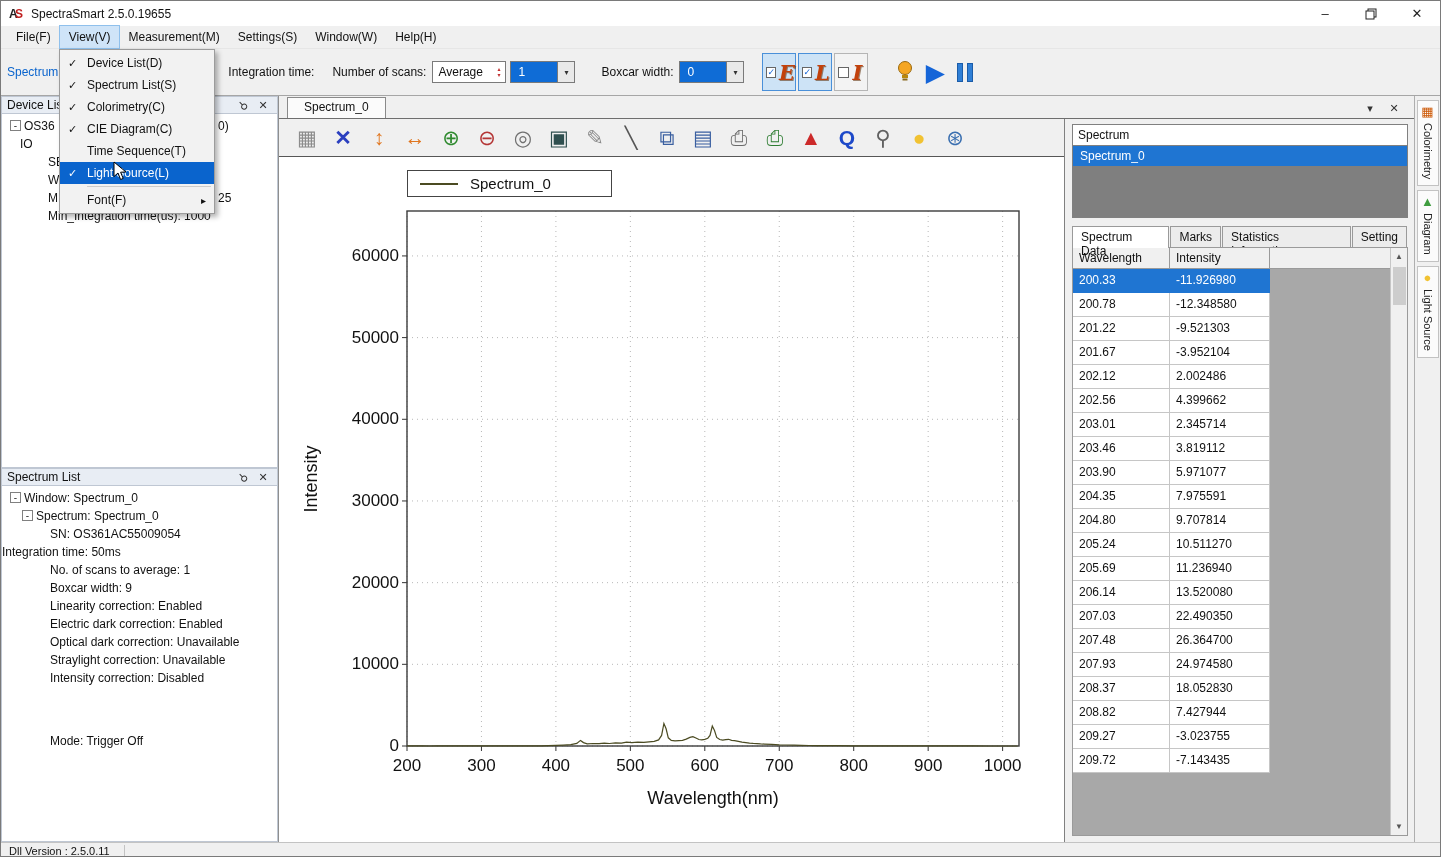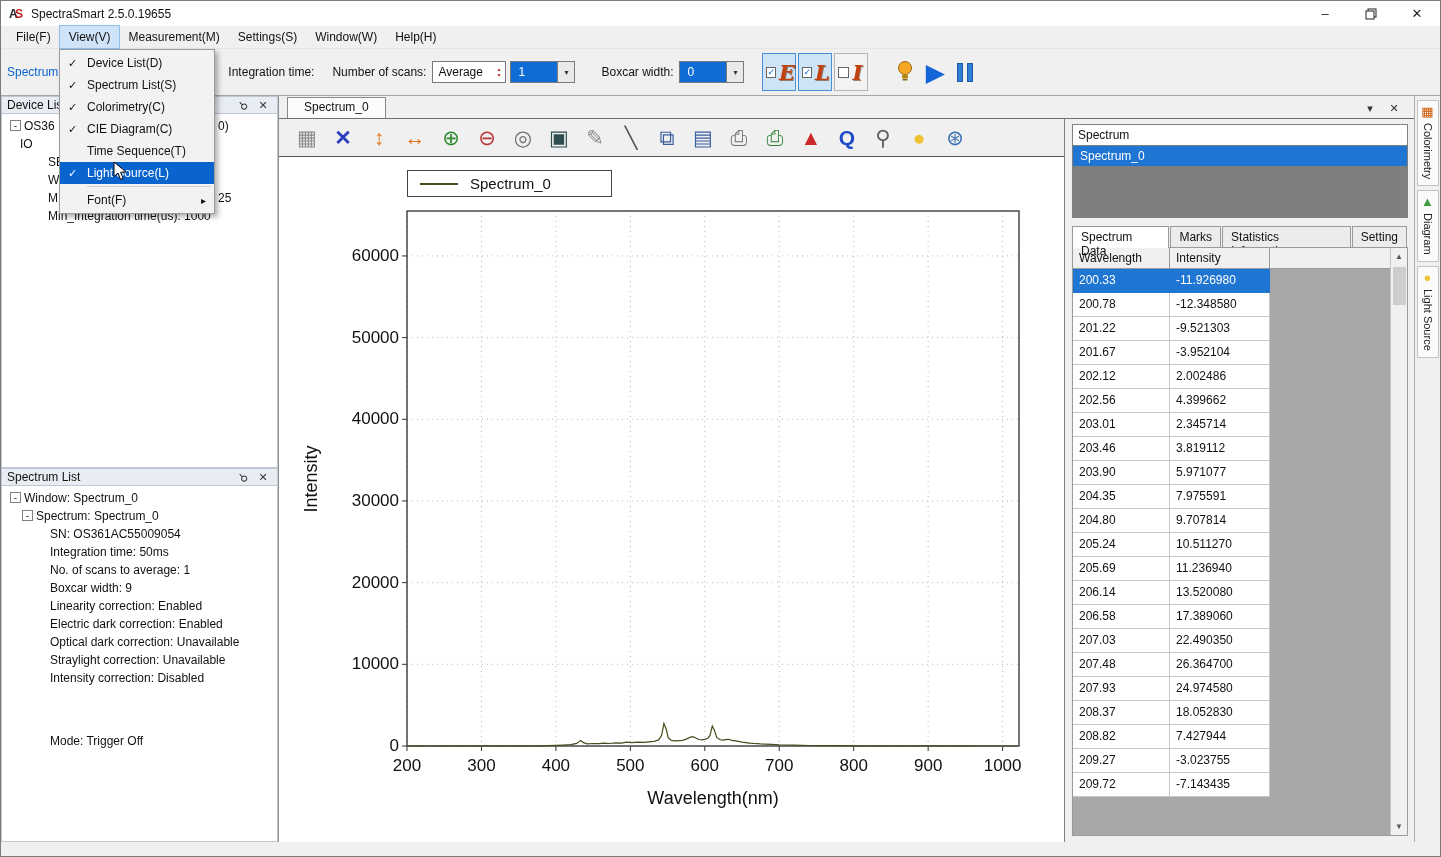--- a/index.html
+++ b/index.html
@@ -209,21 +209,21 @@
       <div class="panel speclist">
         <div class="panel-header">
           <span>Spectrum List</span>
           <span class="ph-btn ph-pin">⚲</span>
           <span class="ph-btn ph-close">✕</span>
         </div>
         <div class="panel-body" id="spec-tree">
             <div class="tree-row"><span class="expander" style="left: 8px;">-</span><span style="padding-left: 22px; display: inline-block;">Window: Spectrum_0</span></div>
             <div class="tree-row"><span class="expander" style="left: 20px;">-</span><span style="padding-left: 34px; display: inline-block;">Spectrum: Spectrum_0</span></div>
             <div class="tree-row"><span style="padding-left: 48px; display: inline-block;">SN: OS361AC55009054</span></div>
-            <div class="tree-row"><span style="padding-left: 48px; display: inline-block;">Integration time: 50ms</span></div>
+            <div class="tree-row"><span style="display: inline-block;">Integration time: 50ms</span></div>
             <div class="tree-row"><span style="padding-left: 48px; display: inline-block;">No. of scans to average: 1</span></div>
             <div class="tree-row"><span style="padding-left: 48px; display: inline-block;">Boxcar width: 9</span></div>
             <div class="tree-row"><span style="padding-left: 48px; display: inline-block;">Linearity correction: Enabled</span></div>
             <div class="tree-row"><span style="padding-left: 48px; display: inline-block;">Electric dark correction: Enabled</span></div>
             <div class="tree-row"><span style="padding-left: 48px; display: inline-block;">Optical dark correction: Unavailable</span></div>
             <div class="tree-row"><span style="padding-left: 48px; display: inline-block;">Straylight correction: Unavailable</span></div>
             <div class="tree-row"><span style="padding-left: 48px; display: inline-block;">Intensity correction: Disabled</span></div>
             <div class="tree-row"><span style="padding-left: 48px; display: inline-block; margin-top: 45px;">Mode: Trigger Off</span></div>
           </div>
       </div>
@@ -426,24 +426,20 @@
                 </div>
                 <div class="rt-row">
                   <span class="rt-cell c1">205.69</span>
                   <span class="rt-cell c2">11.236940</span>
                 </div>
                 <div class="rt-row">
                   <span class="rt-cell c1">206.14</span>
                   <span class="rt-cell c2">13.520080</span>
                 </div>
                 <div class="rt-row">
-                  <span class="rt-cell c1">206.58</span>
-                  <span class="rt-cell c2">17.389060</span>
-                </div>
-                <div class="rt-row">
                   <span class="rt-cell c1">207.03</span>
                   <span class="rt-cell c2">22.490350</span>
                 </div>
                 <div class="rt-row">
                   <span class="rt-cell c1">207.48</span>
                   <span class="rt-cell c2">26.364700</span>
                 </div>
                 <div class="rt-row">
                   <span class="rt-cell c1">207.93</span>
                   <span class="rt-cell c2">24.974580</span>
@@ -485,20 +481,24 @@
           <span class="st-icon" style="color: rgb(63, 157, 63);">▲</span>
           <span class="st-label">Diagram</span>
         </div>
         <div class="side-tab">
           <span class="st-icon" style="color: rgb(241, 194, 50);">●</span>
           <span class="st-label">Light Source</span>
         </div>
       </div>
   </div>
 
+  <div class="statusbar">
+    <span>Dll Version : 2.5.0.11</span>
+    <span class="sb-sep"></span>
+  </div>
 
   <div class="menu-popup" id="view-menu">
       <div class="vm-item">
         <span class="vm-check">✓</span>
         <span>Device List(D)</span>
       </div>
       <div class="vm-item">
         <span class="vm-check">✓</span>
         <span>Spectrum List(S)</span>
       </div>

